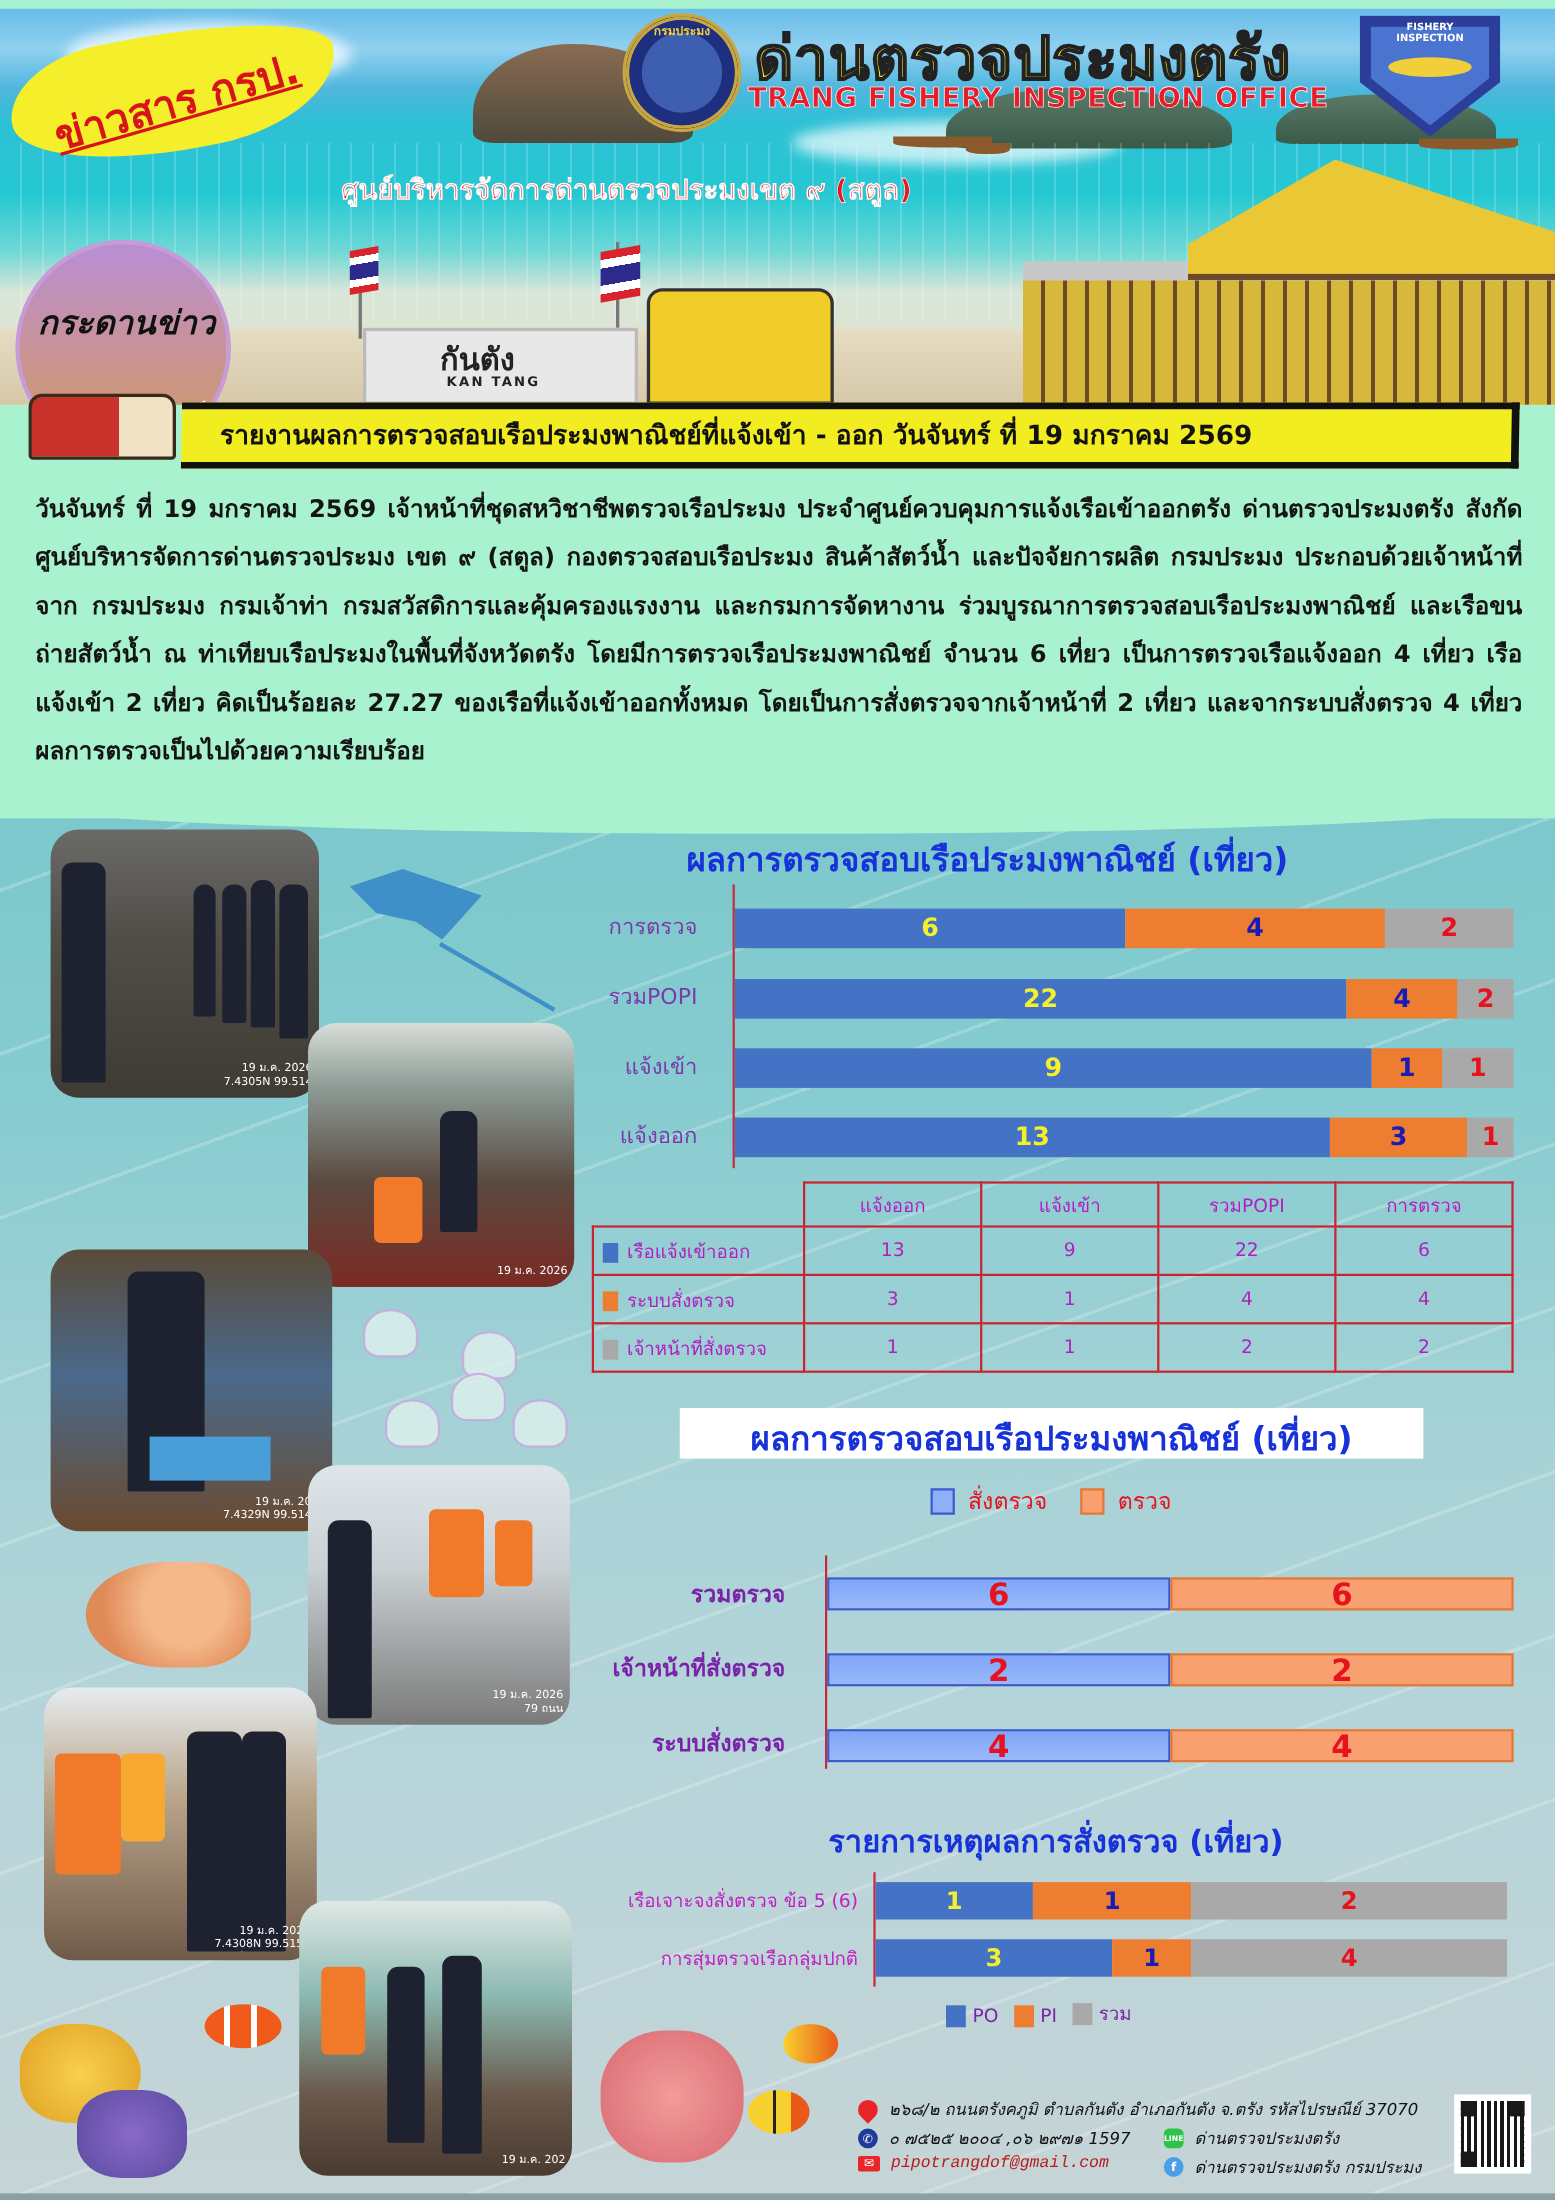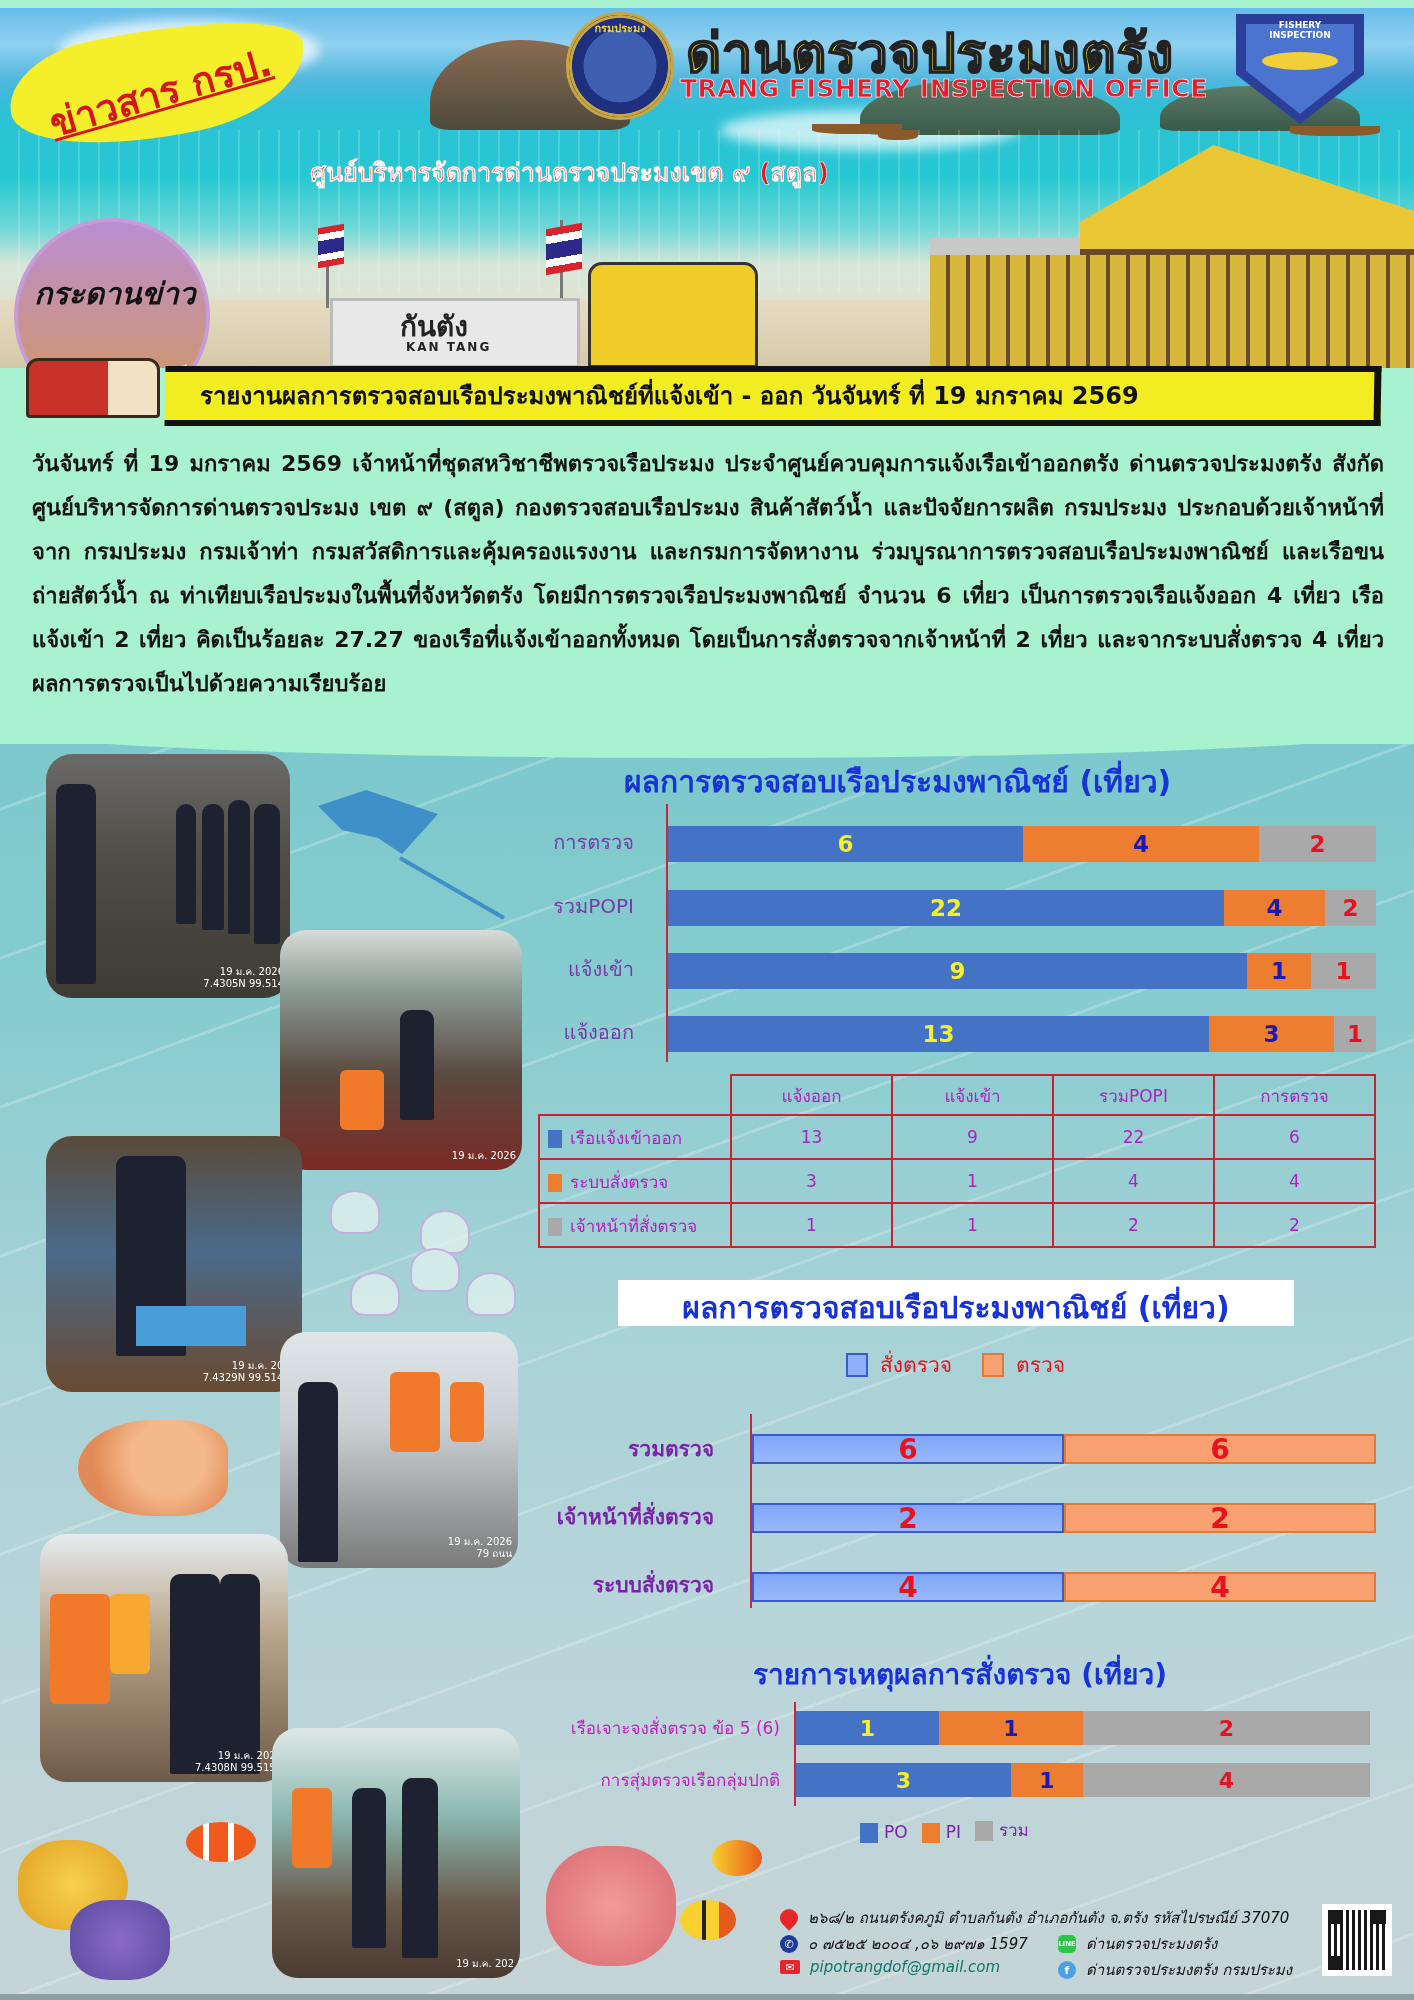--- a/index.html
+++ b/index.html
@@ -391,21 +391,21 @@
 <div class="contact" style="left:780px;top:1906px;">
   <span class="ci" style="background:#e8262a;border-radius:50% 50% 50% 0;transform:rotate(-45deg);"></span>
   <span>๒๖๘/๒ ถนนตรังคภูมิ ตำบลกันตัง อำเภอกันตัง จ.ตรัง รหัสไปรษณีย์ 37070</span>
 </div>
 <div class="contact" style="left:780px;top:1932px;">
   <span class="ci" style="background:#1e3a9a;">✆</span>
   <span>๐ ๗๕๒๕ ๒๐๐๔ ,๐๖ ๒๙๗๑ 1597</span>
 </div>
 <div class="contact" style="left:780px;top:1958px;">
   <span class="ci" style="background:#e8262a;border-radius:2px;width:20px;height:14px;">✉</span>
-  <a style="color:#0f766e;text-decoration:none;">pipotrangdof@gmail.com</a>
+  <a style="color:#b91c1c;text-decoration:none;font-family:Liberation Mono, monospace;">pipotrangdof@gmail.com</a>
 </div>
 <div class="contact" style="left:1058px;top:1932px;">
   <span class="ci" style="background:#2ec44a;border-radius:5px;font-size:7px;">LINE</span>
   <a style="color:#111;text-decoration:none;">ด่านตรวจประมงตรัง</a>
 </div>
 <div class="contact" style="left:1058px;top:1958px;">
   <span class="ci" style="background:#4aa0e8;">f</span>
   <a style="color:#111;text-decoration:none;">ด่านตรวจประมงตรัง กรมประมง</a>
 </div>
 <div class="qr">

